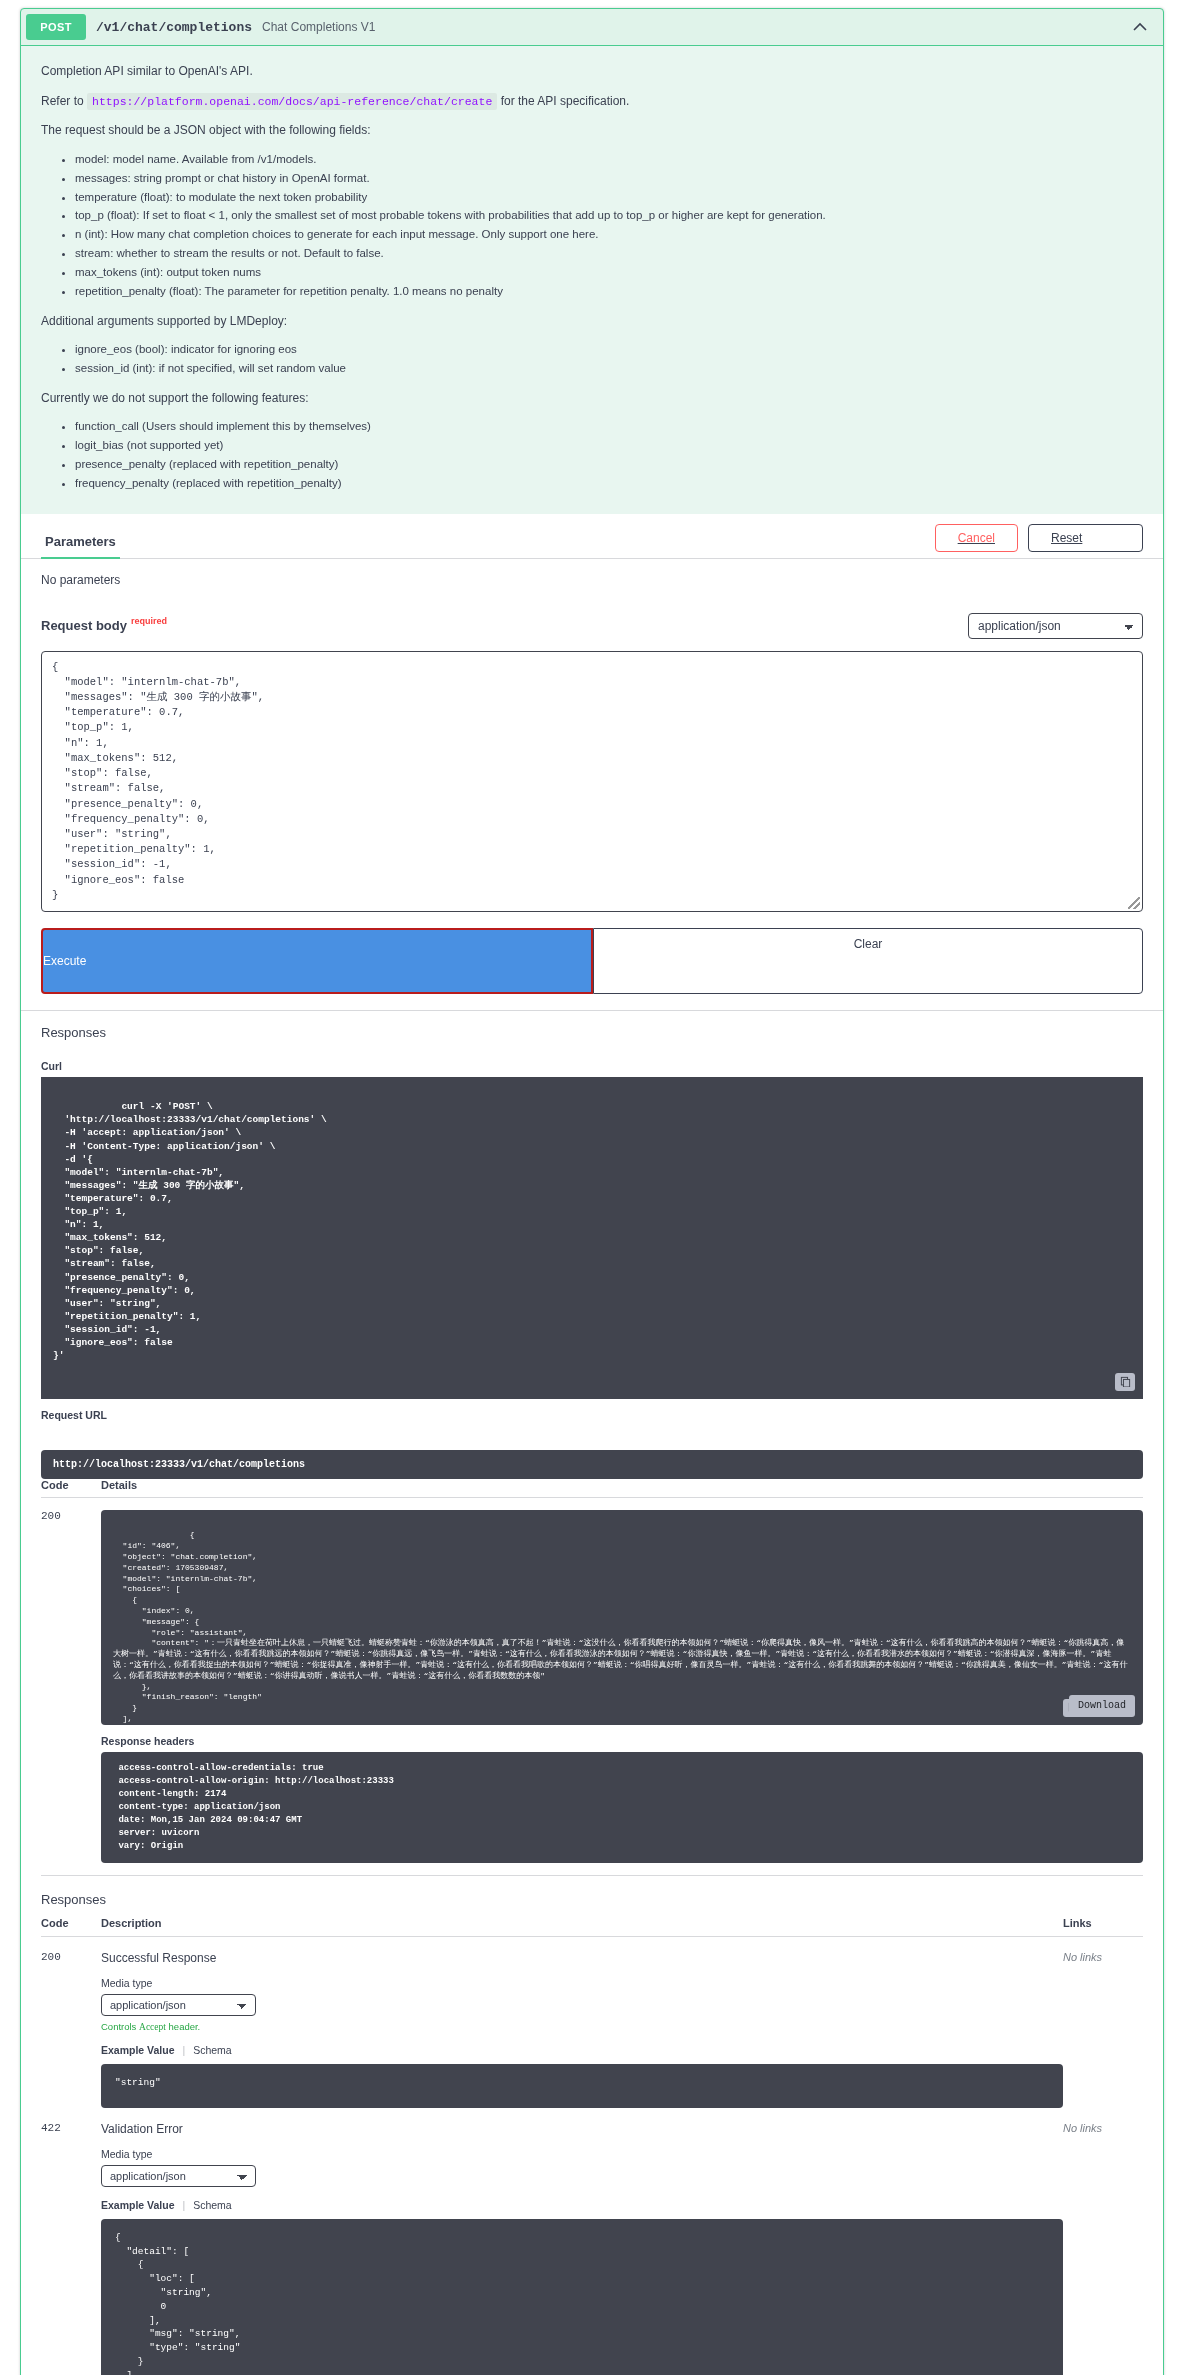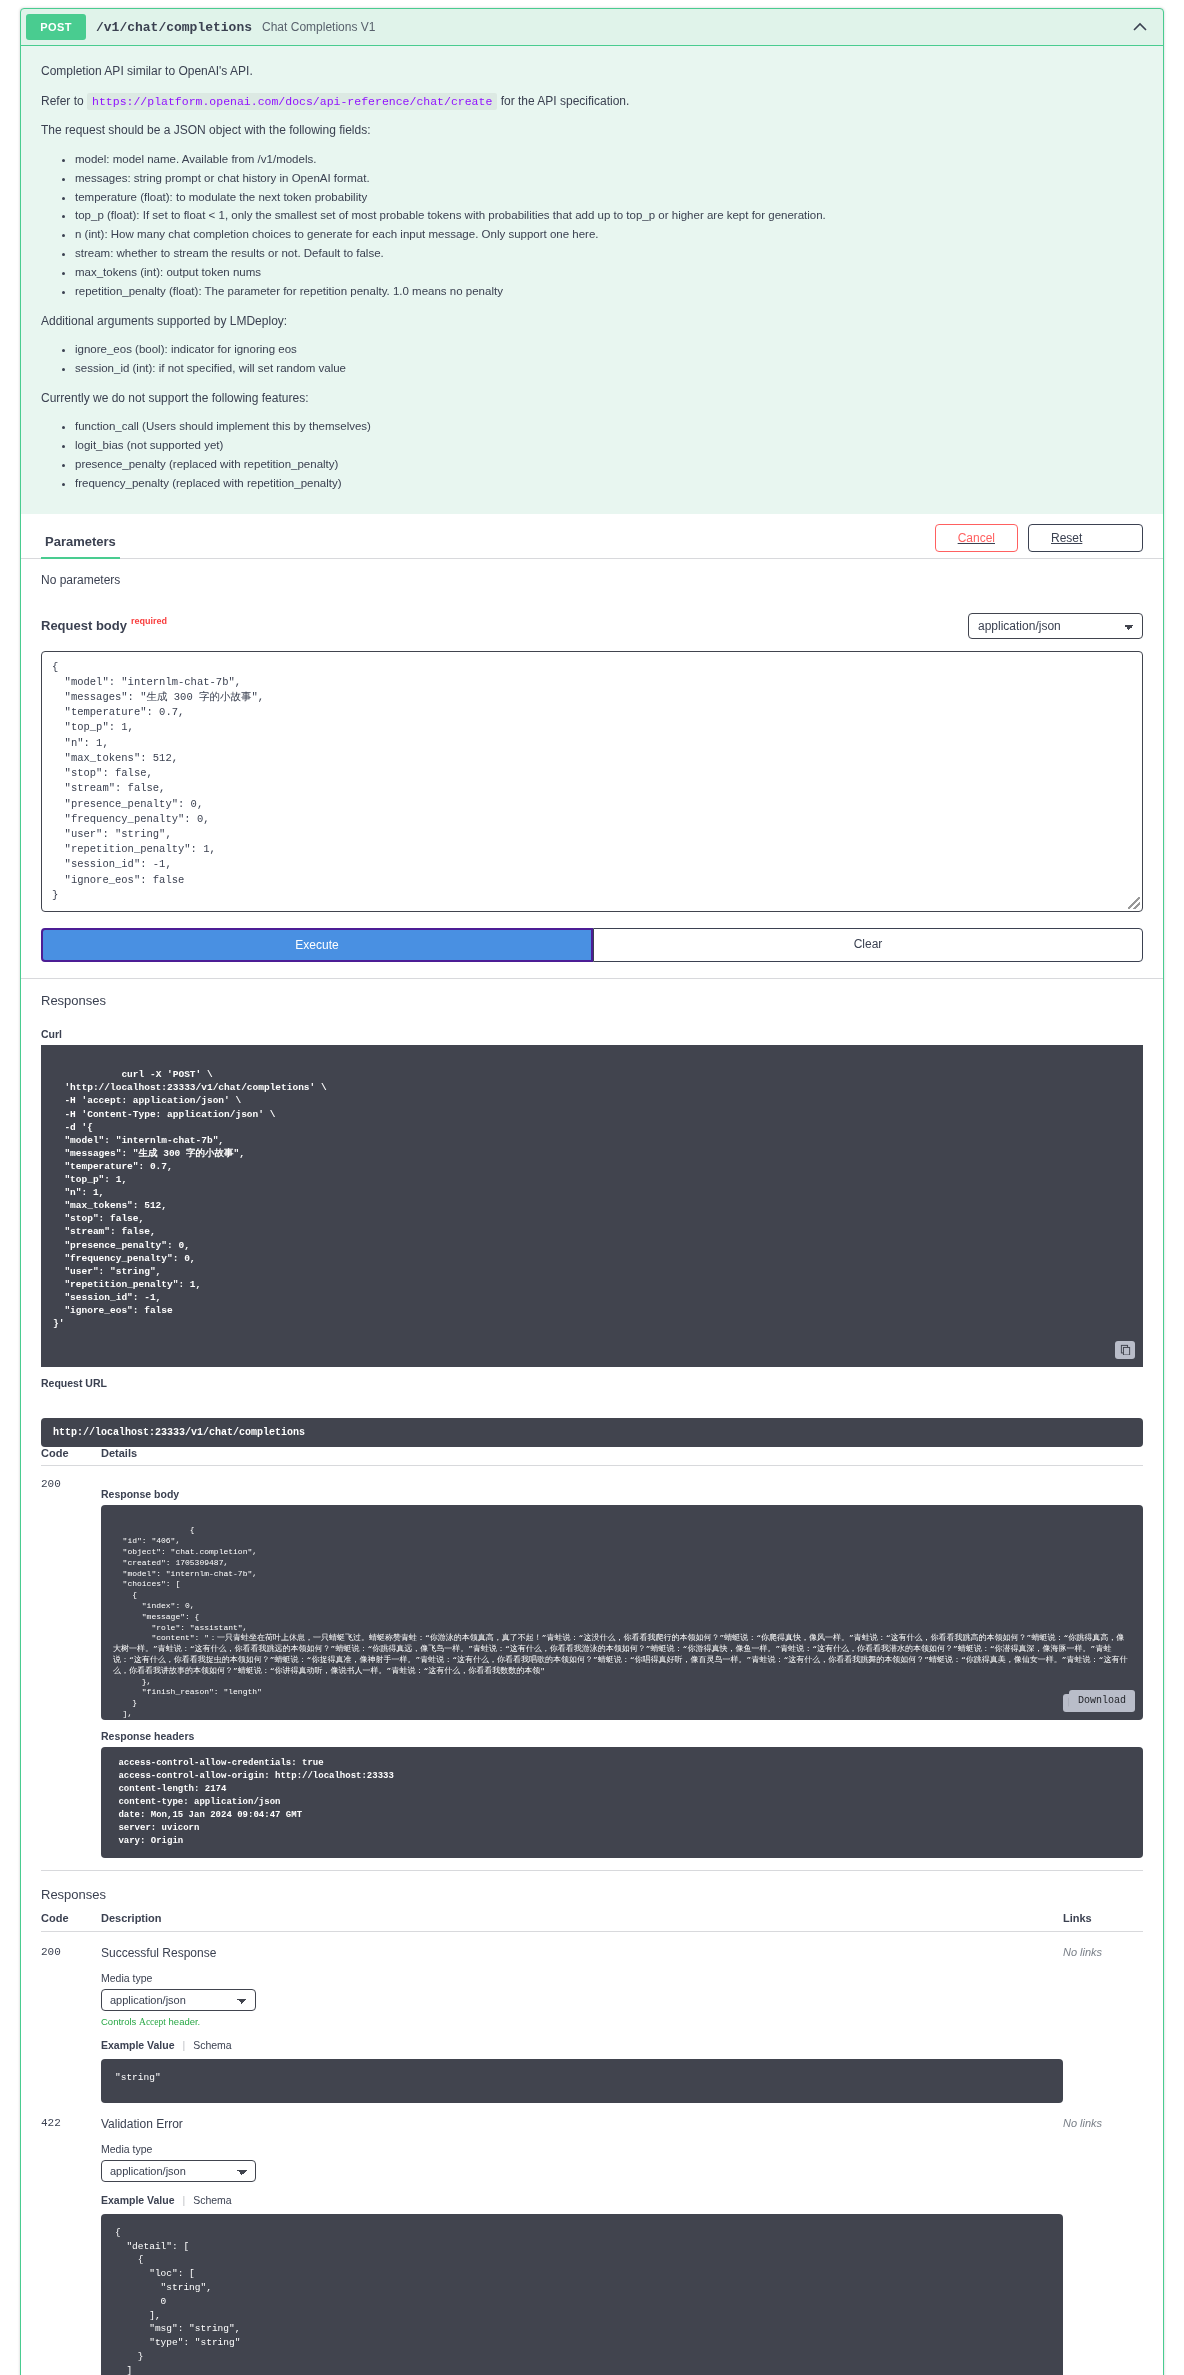--- a/index.html
+++ b/index.html
@@ -178,24 +178,23 @@
       linear-gradient(135deg, transparent 45%, #999 45%, #999 55%, transparent 55%),
       linear-gradient(135deg, transparent 70%, #999 70%, #999 80%, transparent 80%);
   }
 
   
   .exec-row { display: flex; padding: 0 20px 16px 20px; background:#fff; gap: 0; }
   .btn-execute {
     flex: 1;
     background: #4990e2;
     color: #fff;
-    border: 2px solid #4c1d95;
+    border: 2px solid #b91c1c;
     font-size: 12px;
-    padding: 8px 0;
-    text-align: center;
+    padding: 24px 0;
     border-radius: 4px 0 0 4px;
     cursor: pointer;
   }
   .btn-clear {
     flex: 1;
     background: #fff;
     color: #3b4151;
     border: 1px solid #3b4151;
     font-size: 12px;
     padding: 8px 0;
@@ -507,21 +506,20 @@
           <div class="sub-label">Request URL</div>
           <div class="request-url-box">http://localhost:23333/v1/chat/completions</div>
 
           <div class="sr-head">
             <div class="sr-col-code">Code</div>
             <div>Details</div>
           </div>
           <div class="sr-row">
             <div class="sr-code">200</div>
             <div class="sr-details">
-              <div class="sub-label">Response body</div>
               <div class="resp-json">
                 <span>{
   "id": "406",
   "object": "chat.completion",
   "created": 1705309487,
   "model": "internlm-chat-7b",
   "choices": [
     {
       "index": 0,
       "message": {

